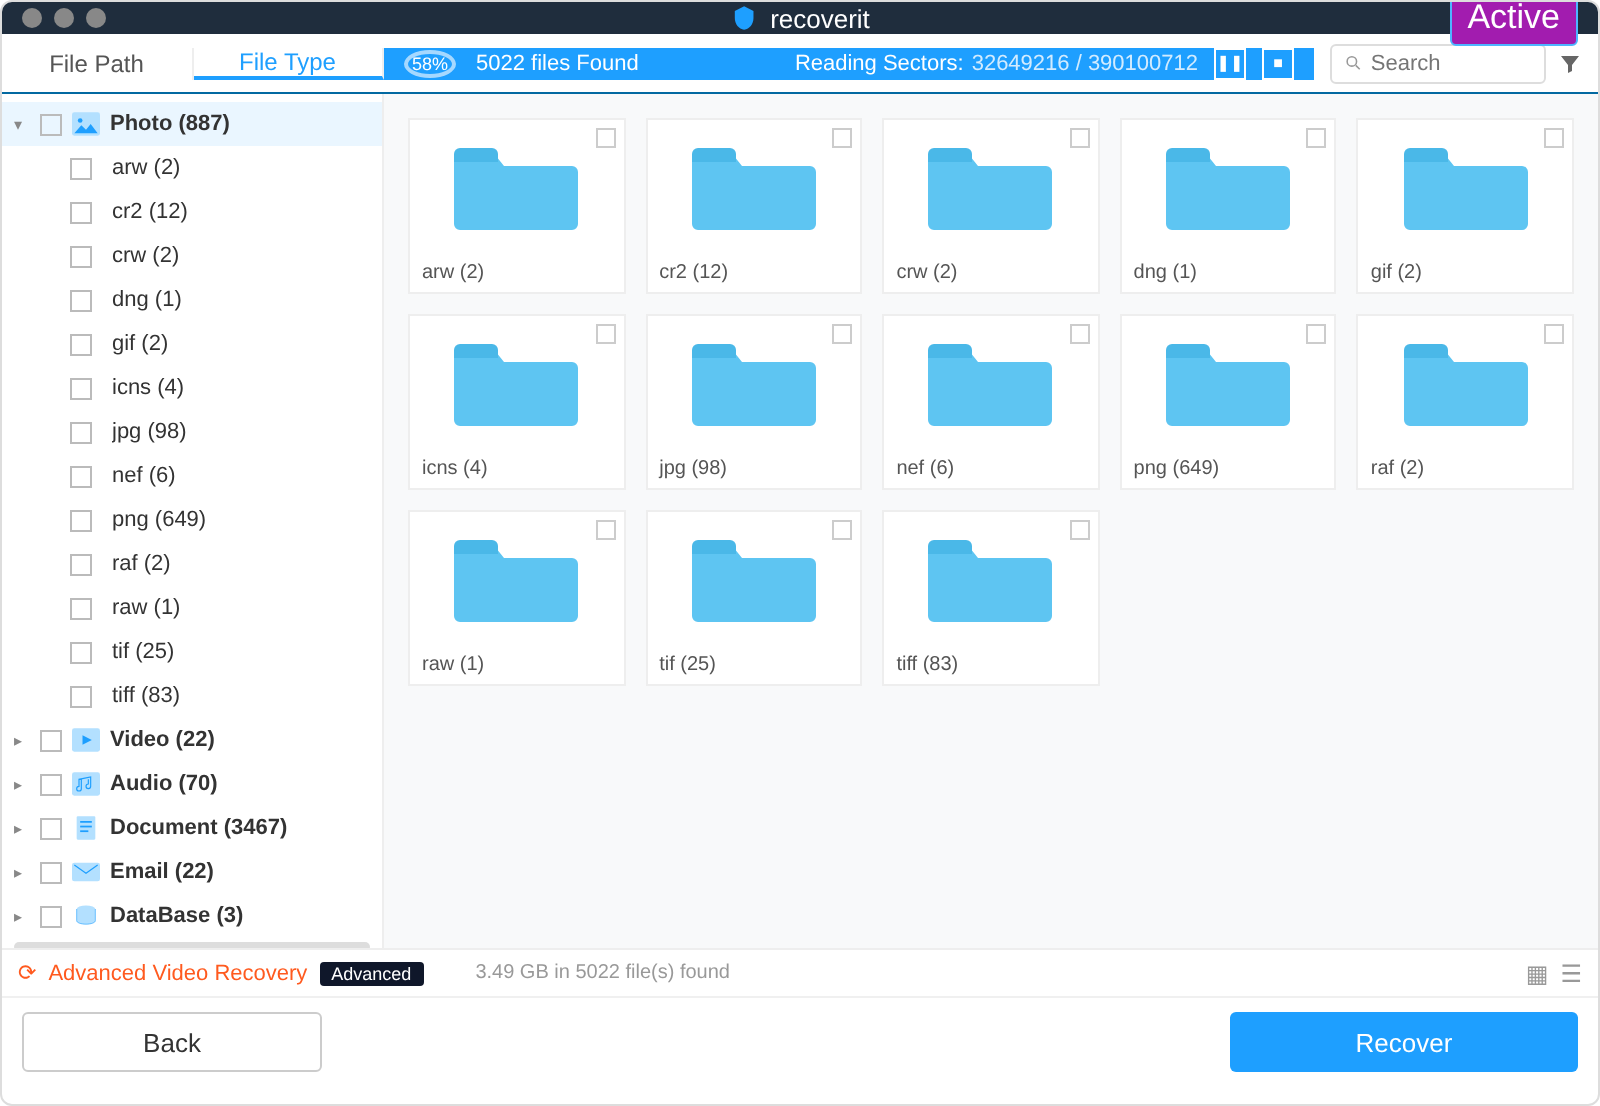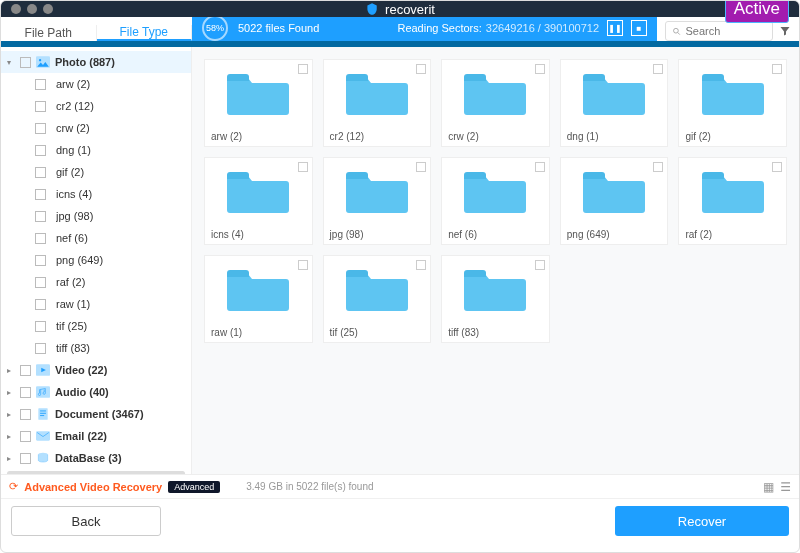--- a/index.html
+++ b/index.html
@@ -3,26 +3,26 @@
 <meta charset="utf-8">
 <style>
 *{box-sizing:border-box;margin:0;padding:0;font-family:-apple-system,BlinkMacSystemFont,"Segoe UI",Arial,sans-serif}
 body{background:#fff;width:800px;height:553px;overflow:hidden;border:1px solid #ddd;border-radius:6px}
 .titlebar{height:16px;background:#1f2d3d;display:flex;align-items:center;padding:0 10px;position:relative}
 .traffic{display:flex;gap:6px}
 .traffic span{width:10px;height:10px;border-radius:50%;background:#888}
 .brand{position:absolute;left:50%;transform:translateX(-50%);display:flex;align-items:center;gap:6px;color:#fff;font-size:13px}
 .brand svg{width:14px;height:14px}
 .active-btn{margin-left:auto;background:#a21caf;color:#fff;font-size:17px;padding:3px 8px;border-radius:3px;border:1px solid #4db5ff}
-.statusbar{height:30px;background:#fff;display:flex;align-items:flex-end;border-bottom:6px solid #0369a1}
+.statusbar{height:30px;background:#fff;display:flex;align-items:center;border-bottom:1px solid #0369a1}
 .tabs{display:flex;width:191px}
 .tab{flex:1;display:flex;align-items:center;justify-content:center;font-size:12px;color:#555;cursor:pointer;border-right:1px solid #eee}
 .tab.active{color:#1e9fff;border-bottom:2px solid #1e9fff}
 .scanbar{flex:1;background:#1e9fff;display:flex;align-items:center;color:#fff;font-size:11px;padding:0 10px;gap:10px}
-.pct{width:26px;height:26px;border:2px solid rgba(255,255,255,.6);border-radius:50%;display:flex;align-items:center;justify-content:center;font-size:9px}
+.pct{width:26px;height:14px;border:2px solid rgba(255,255,255,.6);border-radius:50%;display:flex;align-items:center;justify-content:center;font-size:9px}
 .sectors{margin-left:auto;display:flex;align-items:center;gap:4px}
 .ctrl{width:16px;height:16px;border:1px solid #fff;display:flex;align-items:center;justify-content:center;font-size:8px;margin-left:4px}
 .searchwrap{display:flex;align-items:center;padding:0 8px;gap:6px}
 .search{display:flex;align-items:center;border:1px solid #ddd;border-radius:3px;padding:2px 6px;width:108px;height:20px}
 .search svg{width:11px;height:11px;color:#999}
 .search input{border:none;outline:none;font-size:11px;width:100%;margin-left:4px}
 .filter-icon{width:12px;height:12px;color:#666}
 .body{display:flex;height:calc(100% - 62px - 62px)}
 .sidebar{width:191px;border-right:1px solid #eee;overflow-y:auto;padding:4px 0;font-size:11px;color:#333;background:#fff}
 .tree-item{display:flex;align-items:center;height:22px;padding:0 6px;gap:5px;cursor:pointer}
@@ -36,21 +36,21 @@
 .scrollhint{height:5px;background:#ddd;margin:2px 6px;border-radius:3px}
 .main{flex:1;background:#f8f9fa;overflow-y:auto;padding:12px}
 .grid{display:grid;grid-template-columns:repeat(5,1fr);gap:10px}
 .card{background:#fff;border:1px solid #eee;position:relative;padding:8px 6px 4px;height:88px;display:flex;flex-direction:column;align-items:center}
 .card .cc{position:absolute;top:4px;right:4px;width:10px;height:10px;border:1px solid #ccc}
 .folder{width:64px;height:48px}
 .card-lbl{font-size:10px;color:#555;margin-top:auto;align-self:flex-start}
 .footer{height:62px;border-top:1px solid #eee;display:flex;flex-direction:column}
 .advrow{display:flex;align-items:center;height:24px;padding:0 8px;border-bottom:1px solid #f0f0f0;font-size:11px;gap:6px}
 .advrow .ic{color:#ff5a1f}
-.advrow .t{color:#ff5a1f;font-weight:700}
+.advrow .t{color:#ff5a1f;font-weight:400}
 .advbadge{background:#0f172a;color:#fff;font-size:9px;padding:1px 6px;border-radius:2px}
 .status-text{color:#999;font-size:10px;margin-left:20px}
 .viewbtns{margin-left:auto;display:flex;gap:6px;color:#999}
 .viewbtns span{font-size:12px}
 .btnrow{flex:1;display:flex;align-items:flex-end;padding:0 10px;gap:10px}
 .btn{height:30px;border-radius:3px;font-size:13px;display:flex;align-items:center;justify-content:center;cursor:pointer}
 .btn-back{width:150px;border:1px solid #ccc;color:#333;background:#fff}
 .btn-recover{width:174px;margin-left:auto;background:#1e9fff;color:#fff;border:none}
 </style>
 </head>
@@ -175,21 +175,21 @@
         </svg>
       <span class="lbl" style="font-weight:600">Video (22)</span>
     </div>
     <div class="tree-item">
       <span class="arrow">▸</span>
       <span class="chk"></span>
       <svg class="ticon" viewBox="0 0 24 20" fill="#1e9fff">
           <rect width="24" height="20" rx="2" fill="#b3e0ff"></rect>
           <path d="M8 6v8a2 2 0 11-2-2V6l10-2v8a2 2 0 11-2-2V6" stroke="#1e9fff" fill="none"></path>
         </svg>
-      <span class="lbl" style="font-weight:600">Audio (40)</span>
+      <span class="lbl" style="font-weight:600">Audio (70)</span>
     </div>
     <div class="tree-item">
       <span class="arrow">▸</span>
       <span class="chk"></span>
       <svg class="ticon" viewBox="0 0 24 20" fill="#b3e0ff">
           <rect x="4" width="16" height="20" rx="1"></rect>
           <rect x="7" y="4" width="10" height="1.5" fill="#1e9fff"></rect>
           <rect x="7" y="8" width="10" height="1.5" fill="#1e9fff"></rect>
           <rect x="7" y="12" width="7" height="1.5" fill="#1e9fff"></rect>
         </svg>

